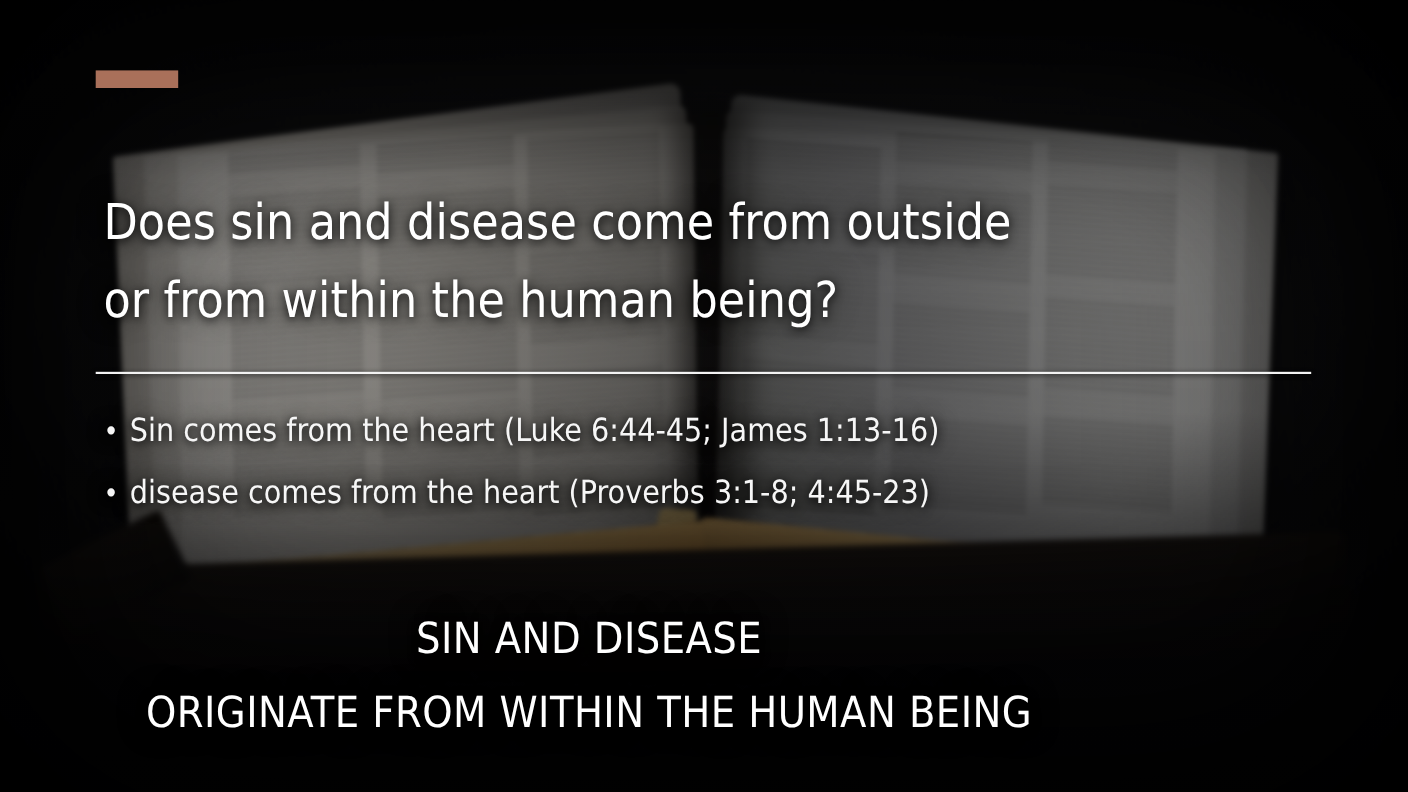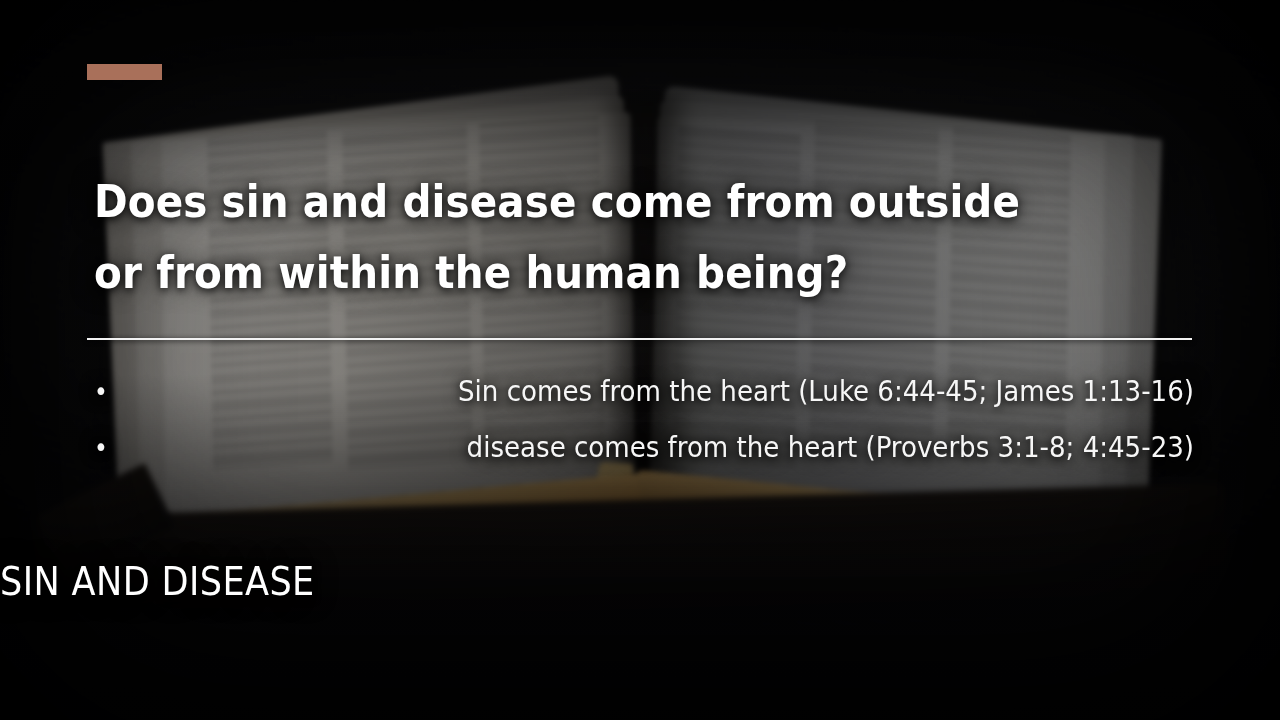--- a/index.html
+++ b/index.html
@@ -191,21 +191,21 @@
 
   .accent-bar {
     position:absolute; left:87px; top:64px;
     width:75px; height:16px;
     background:#a9705a;
   }
 
   .title {
     position:absolute; left:94px; top:166px; width:1100px;
     font-family:"DejaVu Sans Condensed", "Liberation Sans Narrow", "Liberation Sans", sans-serif;
-    font-weight:700;
+    font-weight:400;
     font-size:45px;
     line-height:1.58;
     letter-spacing:.1px;
     color:#ffffff;
     text-shadow:0 2px 9px rgba(0,0,0,.92), 0 0 24px rgba(0,0,0,.75);
     white-space:pre-line;
   }
 
   .divider {
     position:absolute; left:87px; top:338px;
@@ -224,24 +224,25 @@
     color:#f6f6f6;
     text-shadow:0 2px 8px rgba(0,0,0,.95), 0 0 18px rgba(0,0,0,.8);
     margin-bottom:27px;
   }
   .bullet-dot {
     flex:0 0 auto;
     width:24px;
     font-size:26px;
     line-height:1;
   }
-  .bullet-text { flex:1 1 auto;text-align:right; }
+  .bullet-text { flex:1 1 auto; }
 
   .caption {
     position:absolute; left:0; top:548px; width:1071px;
+    text-align:center;
     font-family:"DejaVu Sans Condensed", "Liberation Sans Narrow", "Liberation Sans", sans-serif;
     font-weight:300;
     font-size:39px;
     line-height:1.72;
     letter-spacing:.4px;
     color:#ffffff;
     text-shadow:0 2px 10px rgba(0,0,0,.95), 0 0 26px rgba(0,0,0,.8);
   }
   .caption-line { display:block; }
 </style>
@@ -303,16 +304,17 @@
 
       <div class="bullet">
         <span class="bullet-dot">•</span>
         <span class="bullet-text">disease comes from the heart (Proverbs 3:1-8; 4:45-23)</span>
       </div>
 
     </div>
 
     <div class="caption">
       <span class="caption-line">SIN AND DISEASE</span>
+      <span class="caption-line">ORIGINATE FROM WITHIN THE HUMAN BEING</span>
     </div>
 
   </div>
 </div>
 
 </body></html>

